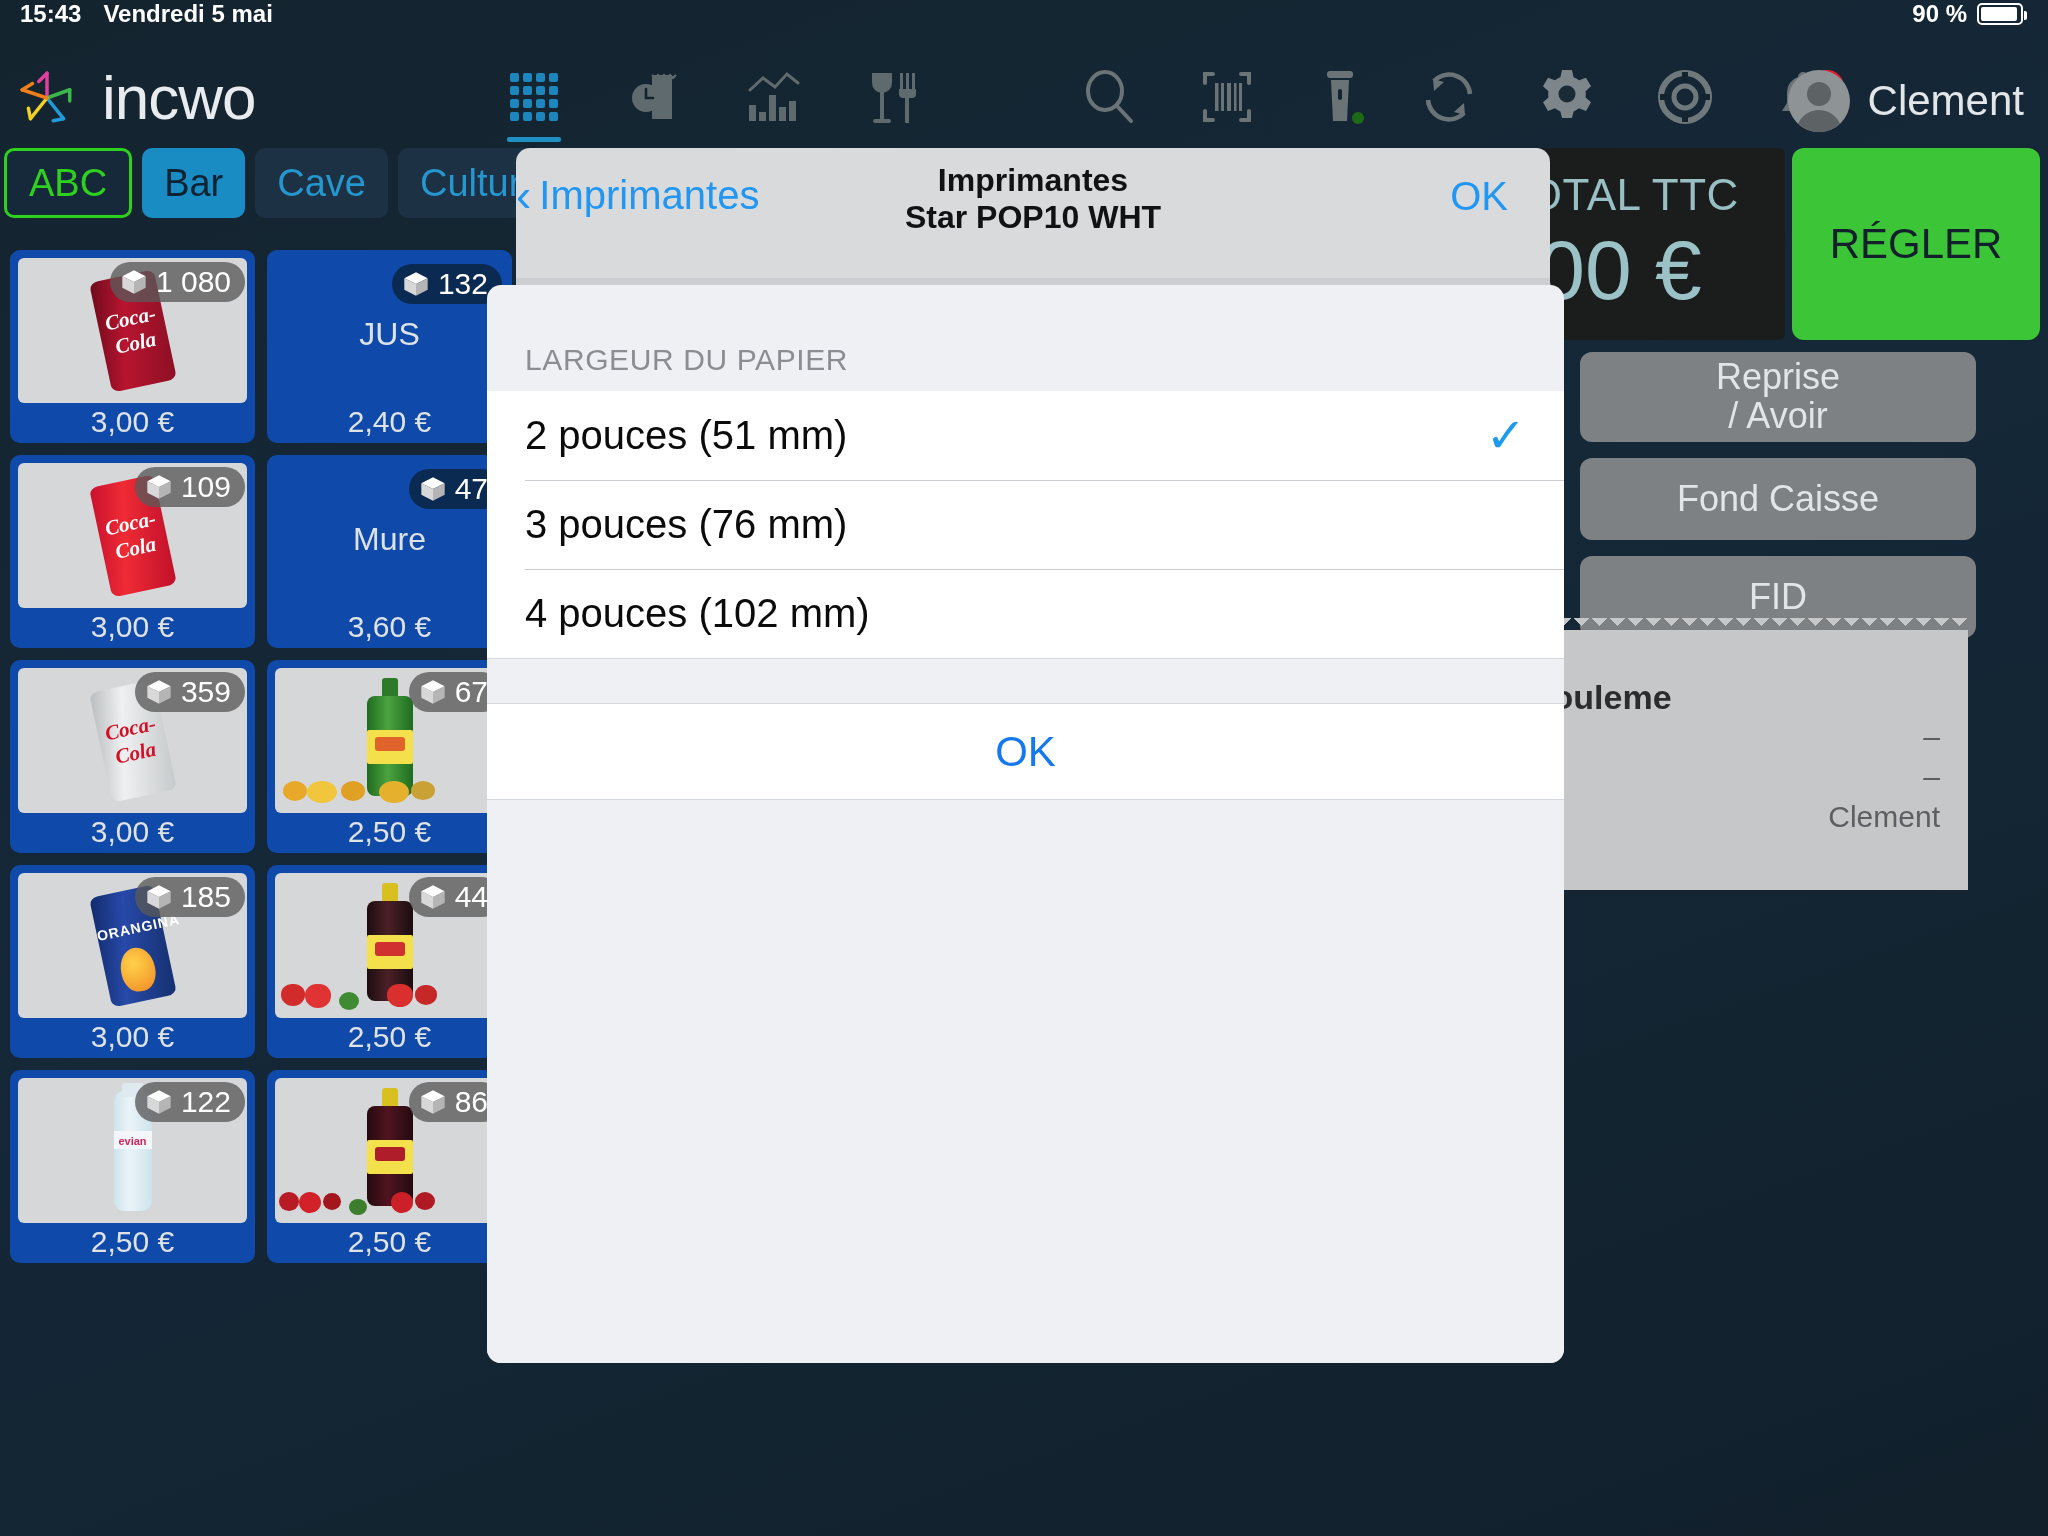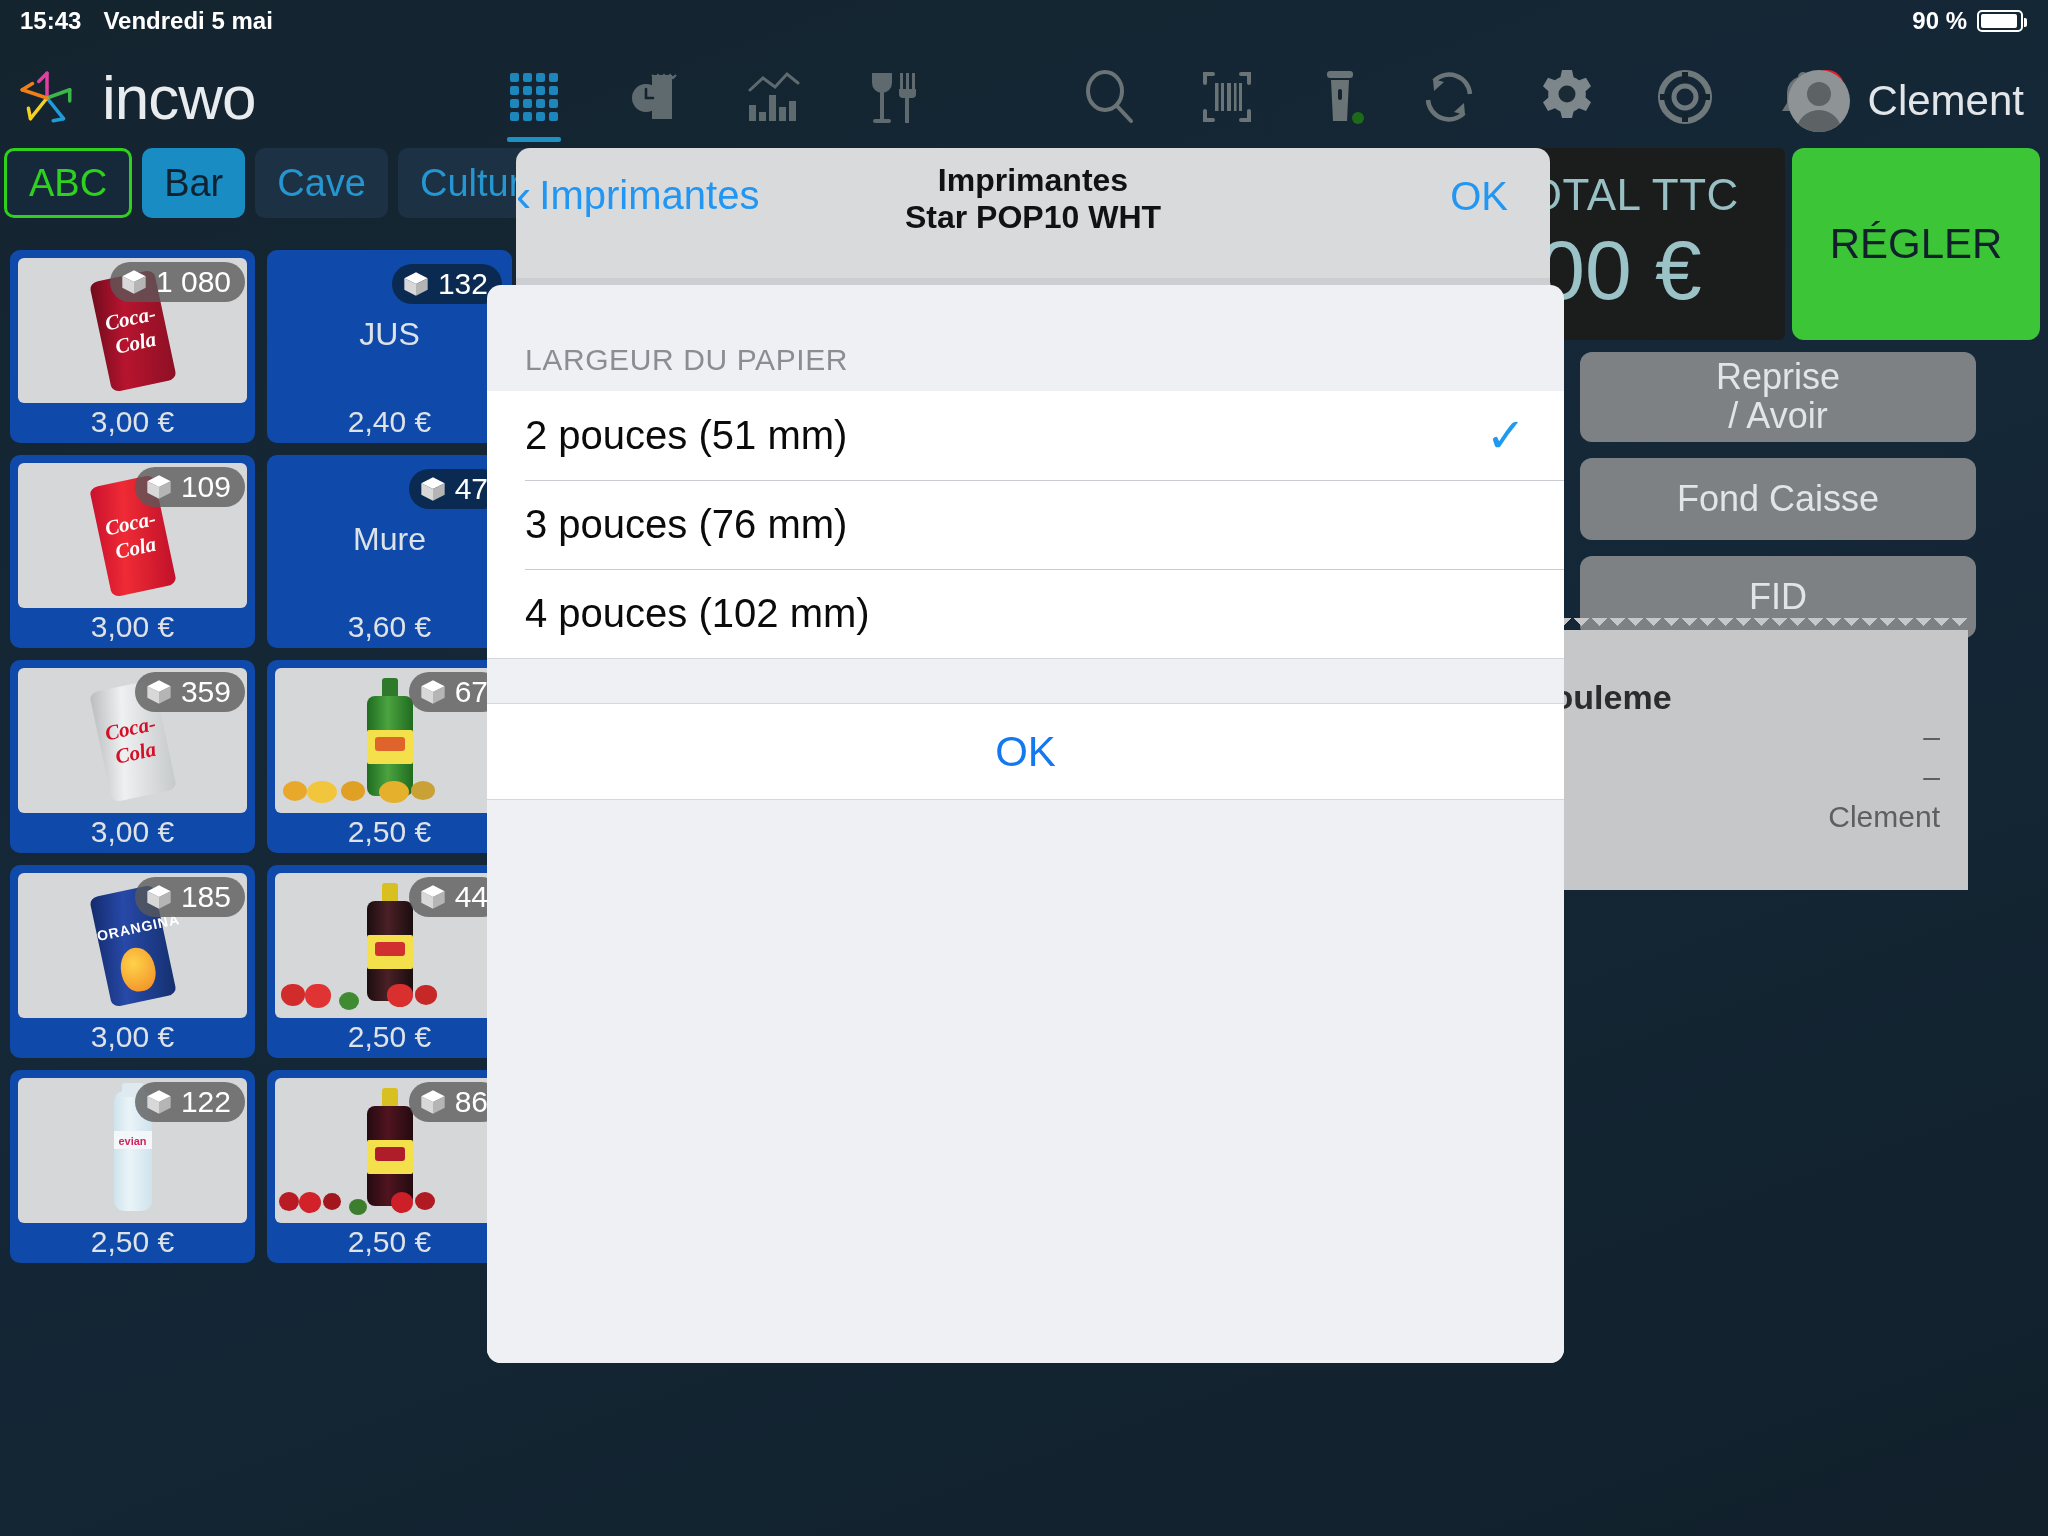--- a/index.html
+++ b/index.html
@@ -10,21 +10,21 @@
     overflow: hidden;
   }
   #root {
     position: relative; width: 2048px; height: 1536px;
     background: linear-gradient(160deg,#14242f 0%, #152838 45%, #11202b 100%);
   }
 
   
   .statusbar {
     position:absolute; top:0; left:0; width:2045px; height:42px;
-    color:#ffffff; font-size:24px; display:flex; align-items:center;
+    color:#ffffff; font-size:24px; display:flex; align-items:flex-start;
   }
   .sb-left { display:flex; align-items:center; gap:22px; padding-left:20px; font-weight:600; }
   .sb-right { margin-left:auto; display:flex; align-items:center; gap:10px; padding-right:22px; font-weight:600;}
   .batt {
     width:46px; height:22px; border:2.5px solid #ffffff; border-radius:5px;
     position:relative; display:inline-block;
   }
   .batt::after{ content:""; position:absolute; right:-6px; top:6px; width:3px; height:9px;
     background:#ffffff; border-radius:0 2px 2px 0;}
   .batt i{ position:absolute; left:2px; top:2px; bottom:2px; width:85%; background:#fff; border-radius:2px; display:block;}

